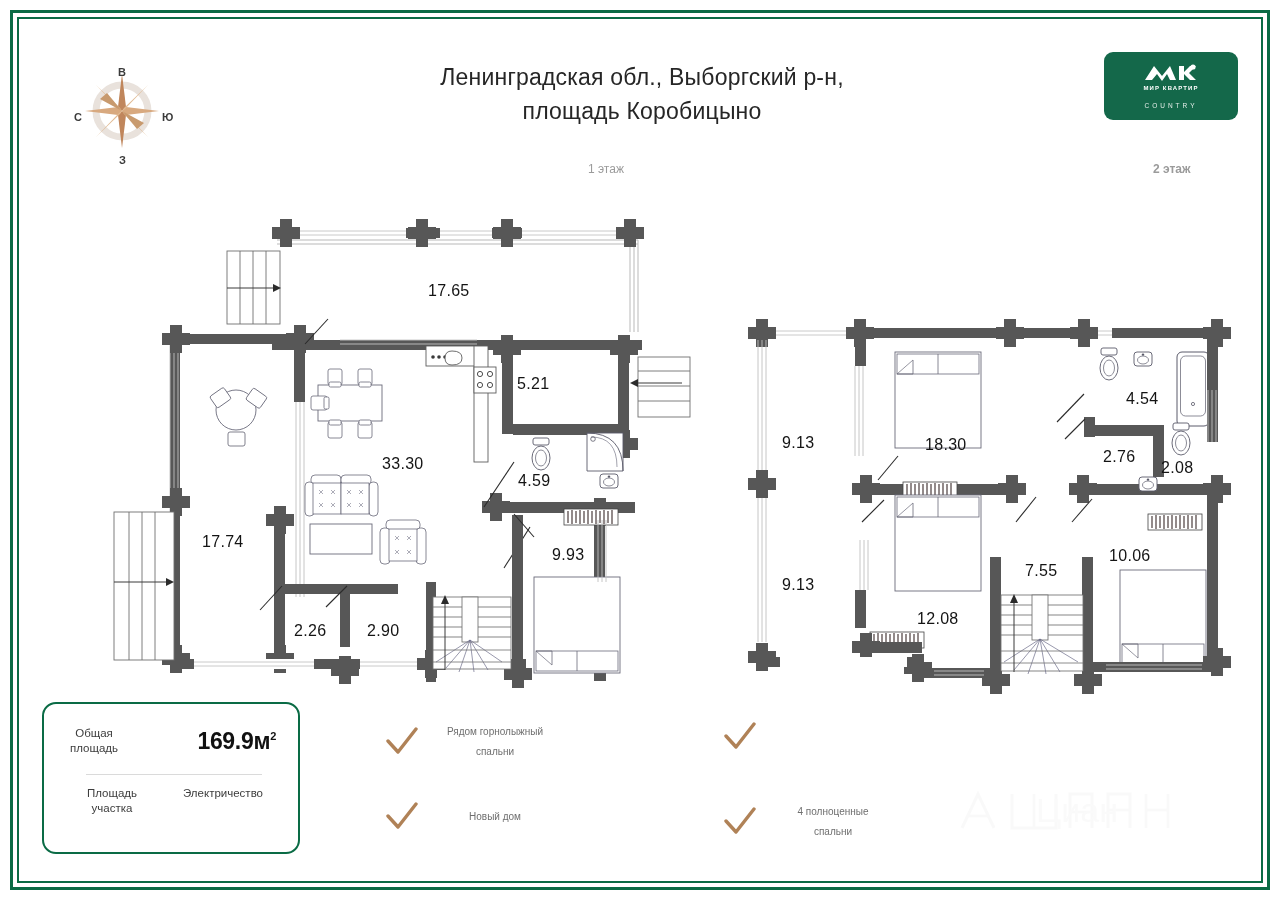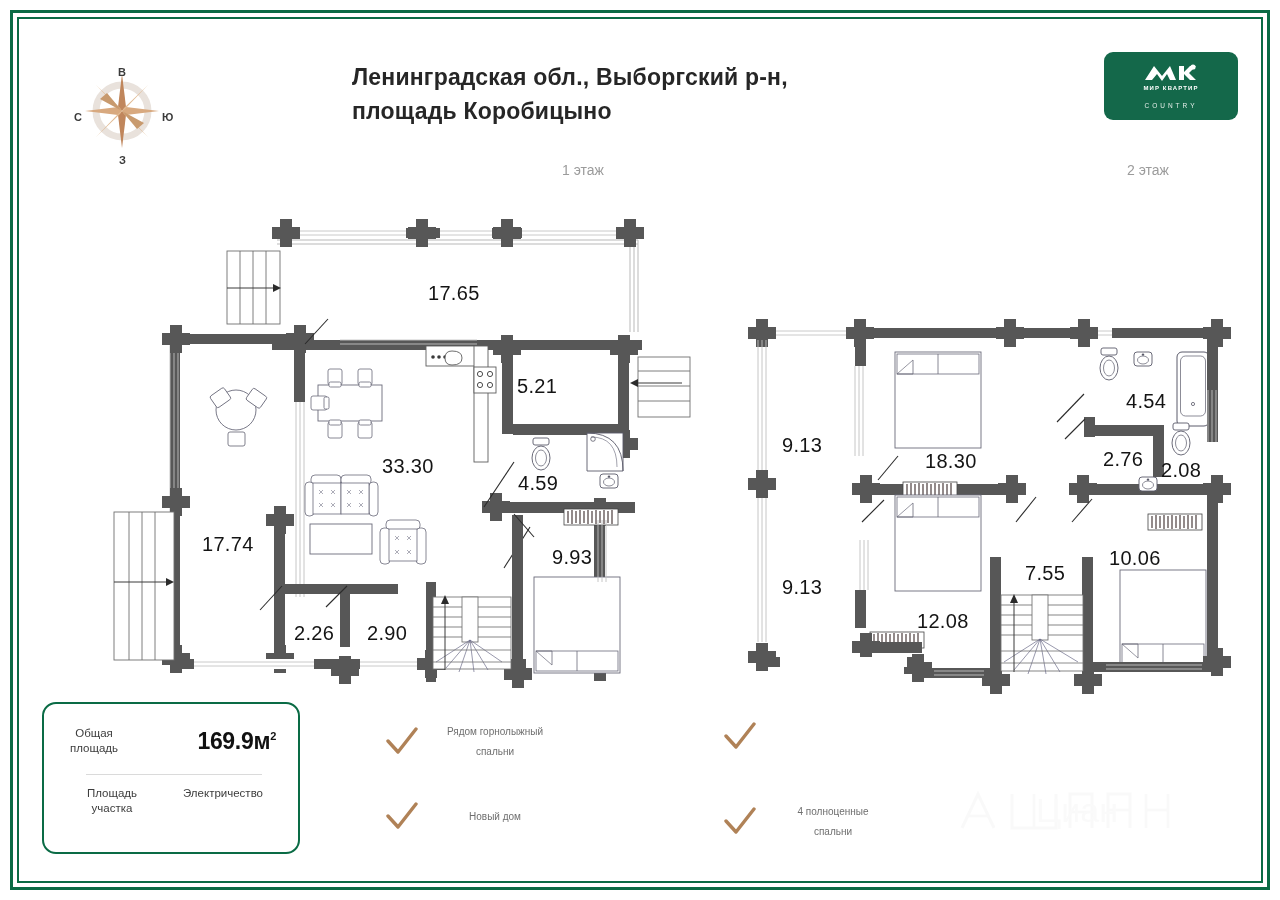--- a/index.html
+++ b/index.html
@@ -19,22 +19,22 @@
     border:2px solid #0a6b45;box-sizing:border-box;
   }
   .canvas{
     position:absolute;left:22px;top:22px;width:1236px;height:856px;
     background:#fff;overflow:hidden;
   }
 
   
   .title{
     position:absolute;left:330px;top:38px;width:580px;
-    text-align:left;font-size:23px;line-height:34px;color:#262626;
-    font-weight:700;letter-spacing:.2px;
+    text-align:center;font-size:23px;line-height:34px;color:#262626;
+    font-weight:400;letter-spacing:.2px;
   }
   .logo{
     position:absolute;left:1082px;top:30px;width:134px;height:68px;
     background:#14684a;border-radius:9px;
     display:flex;flex-direction:column;align-items:center;justify-content:center;
   }
   .logo svg{display:block;}
   .logo .lg-name{
     color:#fff;font-size:6px;letter-spacing:1.1px;margin-top:2px;font-weight:700;
   }
@@ -47,31 +47,31 @@
   .compass .c-lbl{
     position:absolute;font-size:11px;color:#3b3b3b;font-weight:600;
   }
   .c-n{left:66px;top:22px;}
   .c-w{left:22px;top:67px;}
   .c-e{left:110px;top:67px;}
   .c-s{left:67px;top:110px;}
 
   
   .floor-cap{
-    position:absolute;font-size:14px;color:#9b9b9b;
+    position:absolute;font-size:12px;color:#9b9b9b;margin-left:26px;
   }
   .cap1{left:540px;top:140px;}
-  .cap2{left:1105px;top:140px;}
+  .cap2{left:1105px;top:140px;font-weight:bold;}
 
   
   .plan{position:absolute;left:0;top:0;width:1236px;height:856px;pointer-events:none;}
 
   
   .rm{
-    position:absolute;font-size:20px;color:#141414;font-weight:400;
+    position:absolute;font-size:16px;color:#141414;font-weight:400;
     letter-spacing:.3px;white-space:nowrap;
   }
 
   
   .infocard{
     position:absolute;left:20px;top:680px;width:258px;height:152px;
     border:2.5px solid #0a6b45;border-radius:14px;background:#fff;
     box-sizing:border-box;
   }
   .ic-row{position:absolute;display:flex;align-items:center;}
@@ -702,21 +702,21 @@
     <span class="rm" style="left:495px;top:353px">5.21</span>
     <span class="rm" style="left:360px;top:433px">33.30</span>
     <span class="rm" style="left:496px;top:450px">4.59</span>
     <span class="rm" style="left:180px;top:511px">17.74</span>
     <span class="rm" style="left:530px;top:524px">9.93</span>
     <span class="rm" style="left:272px;top:600px">2.26</span>
     <span class="rm" style="left:345px;top:600px">2.90</span>
   </div>
   <div>
     <span class="rm" style="left:760px;top:412px">9.13</span>
-    <span class="rm" style="left:903px;top:428px">18.30</span>
+    <span class="rm" style="left:903px;top:414px">18.30</span>
     <span class="rm" style="left:1104px;top:368px">4.54</span>
     <span class="rm" style="left:1081px;top:426px">2.76</span>
     <span class="rm" style="left:1139px;top:437px">2.08</span>
     <span class="rm" style="left:1087px;top:525px">10.06</span>
     <span class="rm" style="left:760px;top:554px">9.13</span>
     <span class="rm" style="left:1003px;top:540px">7.55</span>
     <span class="rm" style="left:895px;top:588px">12.08</span>
   </div>
 
   <svg class="wm" viewBox="0 0 250 60">

